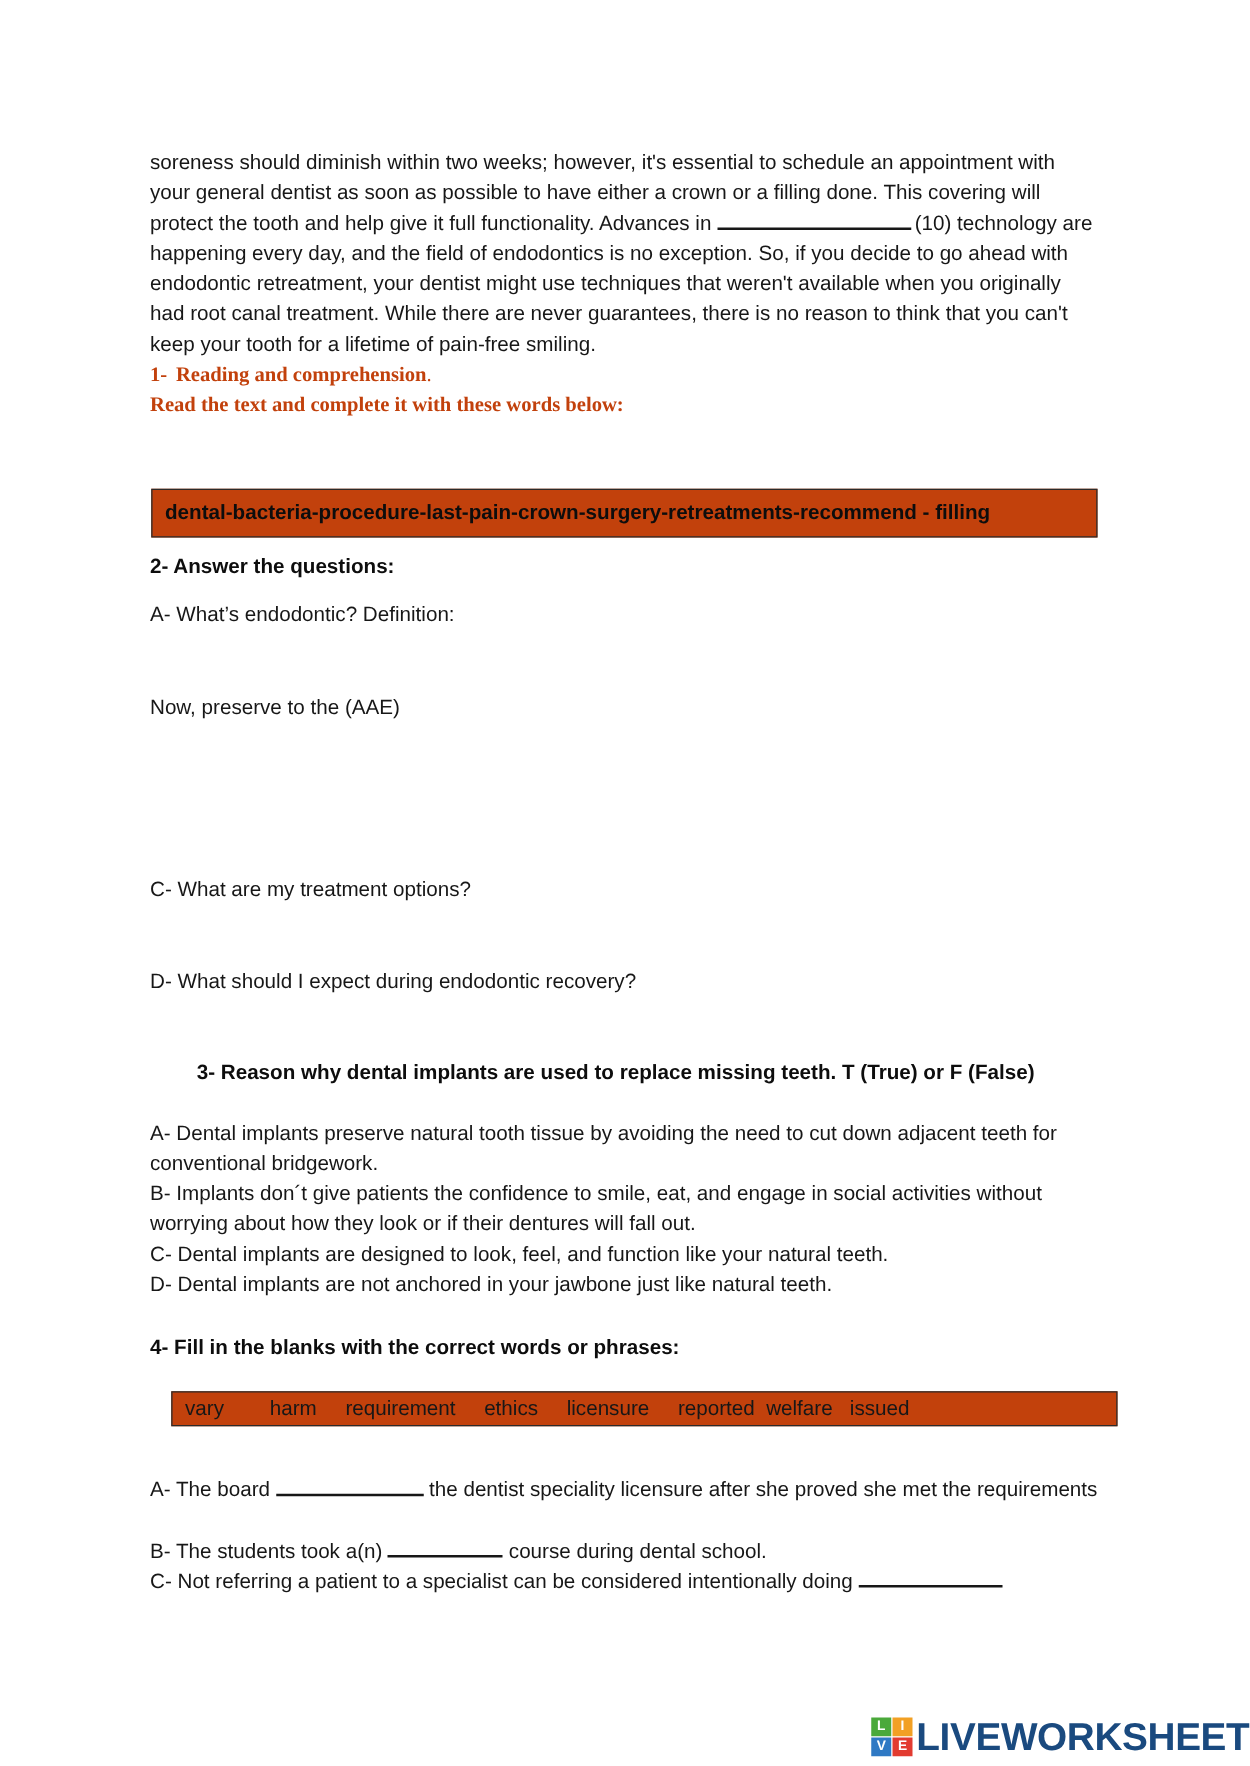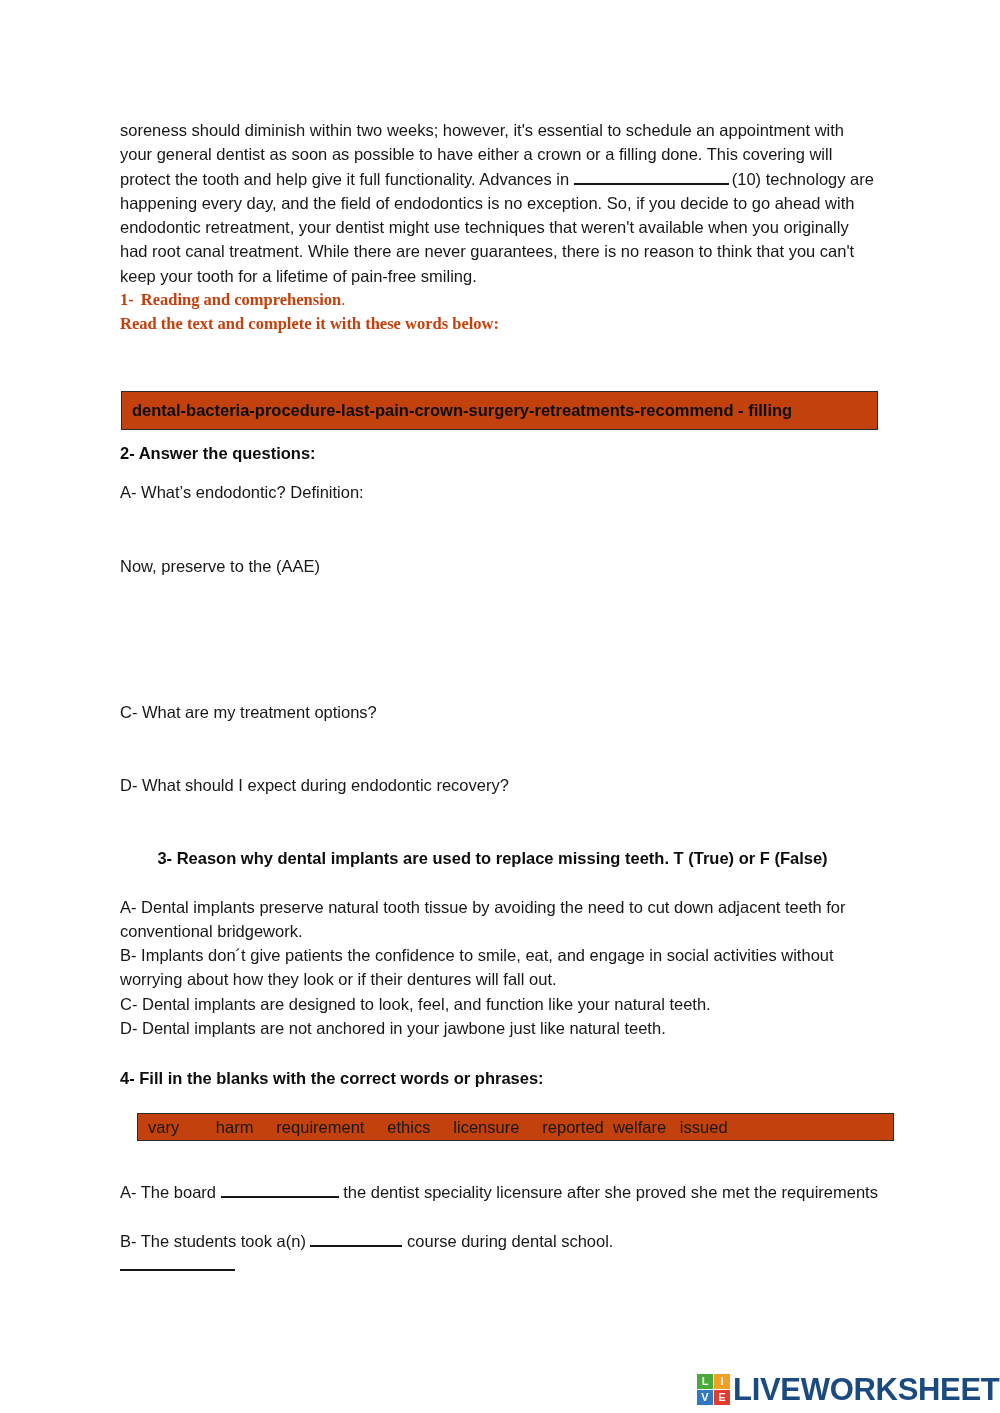--- a/index.html
+++ b/index.html
@@ -189,21 +189,21 @@
   <div class="blk bold" style="top:1066px;">4- Fill in the blanks with the correct words or phrases:</div>
 
   <div class="wordbank wordbank-2">
     <span class="wb-words">vary        harm     requirement     ethics     licensure     reported  welfare   issued</span>
   </div>
 
   <div class="blk" style="top:1180px;"><span>A- The board</span> <span class="bl-a"></span> <span>the dentist speciality licensure after she proved she met the requirements</span></div>
 
   <div class="blk" style="top:1229px;"><span>B- The students took a(n)</span> <span class="bl-b"></span> <span>course during dental school.</span></div>
 
-  <div class="blk" style="top:1253px;"> <span class="bl-c"></span></div>
+  <div class="blk" style="top:1253px;"><span>C- Not referring a patient to a specialist can be considered intentionally doing</span> <span class="bl-c"></span></div>
 
   <div class="logo">
     <div class="logo-tiles">
       <span class="tile tile-l">L</span>
       <span class="tile tile-i">I</span>
       <span class="tile tile-v">V</span>
       <span class="tile tile-e">E</span>
     </div>
     <span class="logo-word">LIVEWORKSHEETS</span>
   </div>

